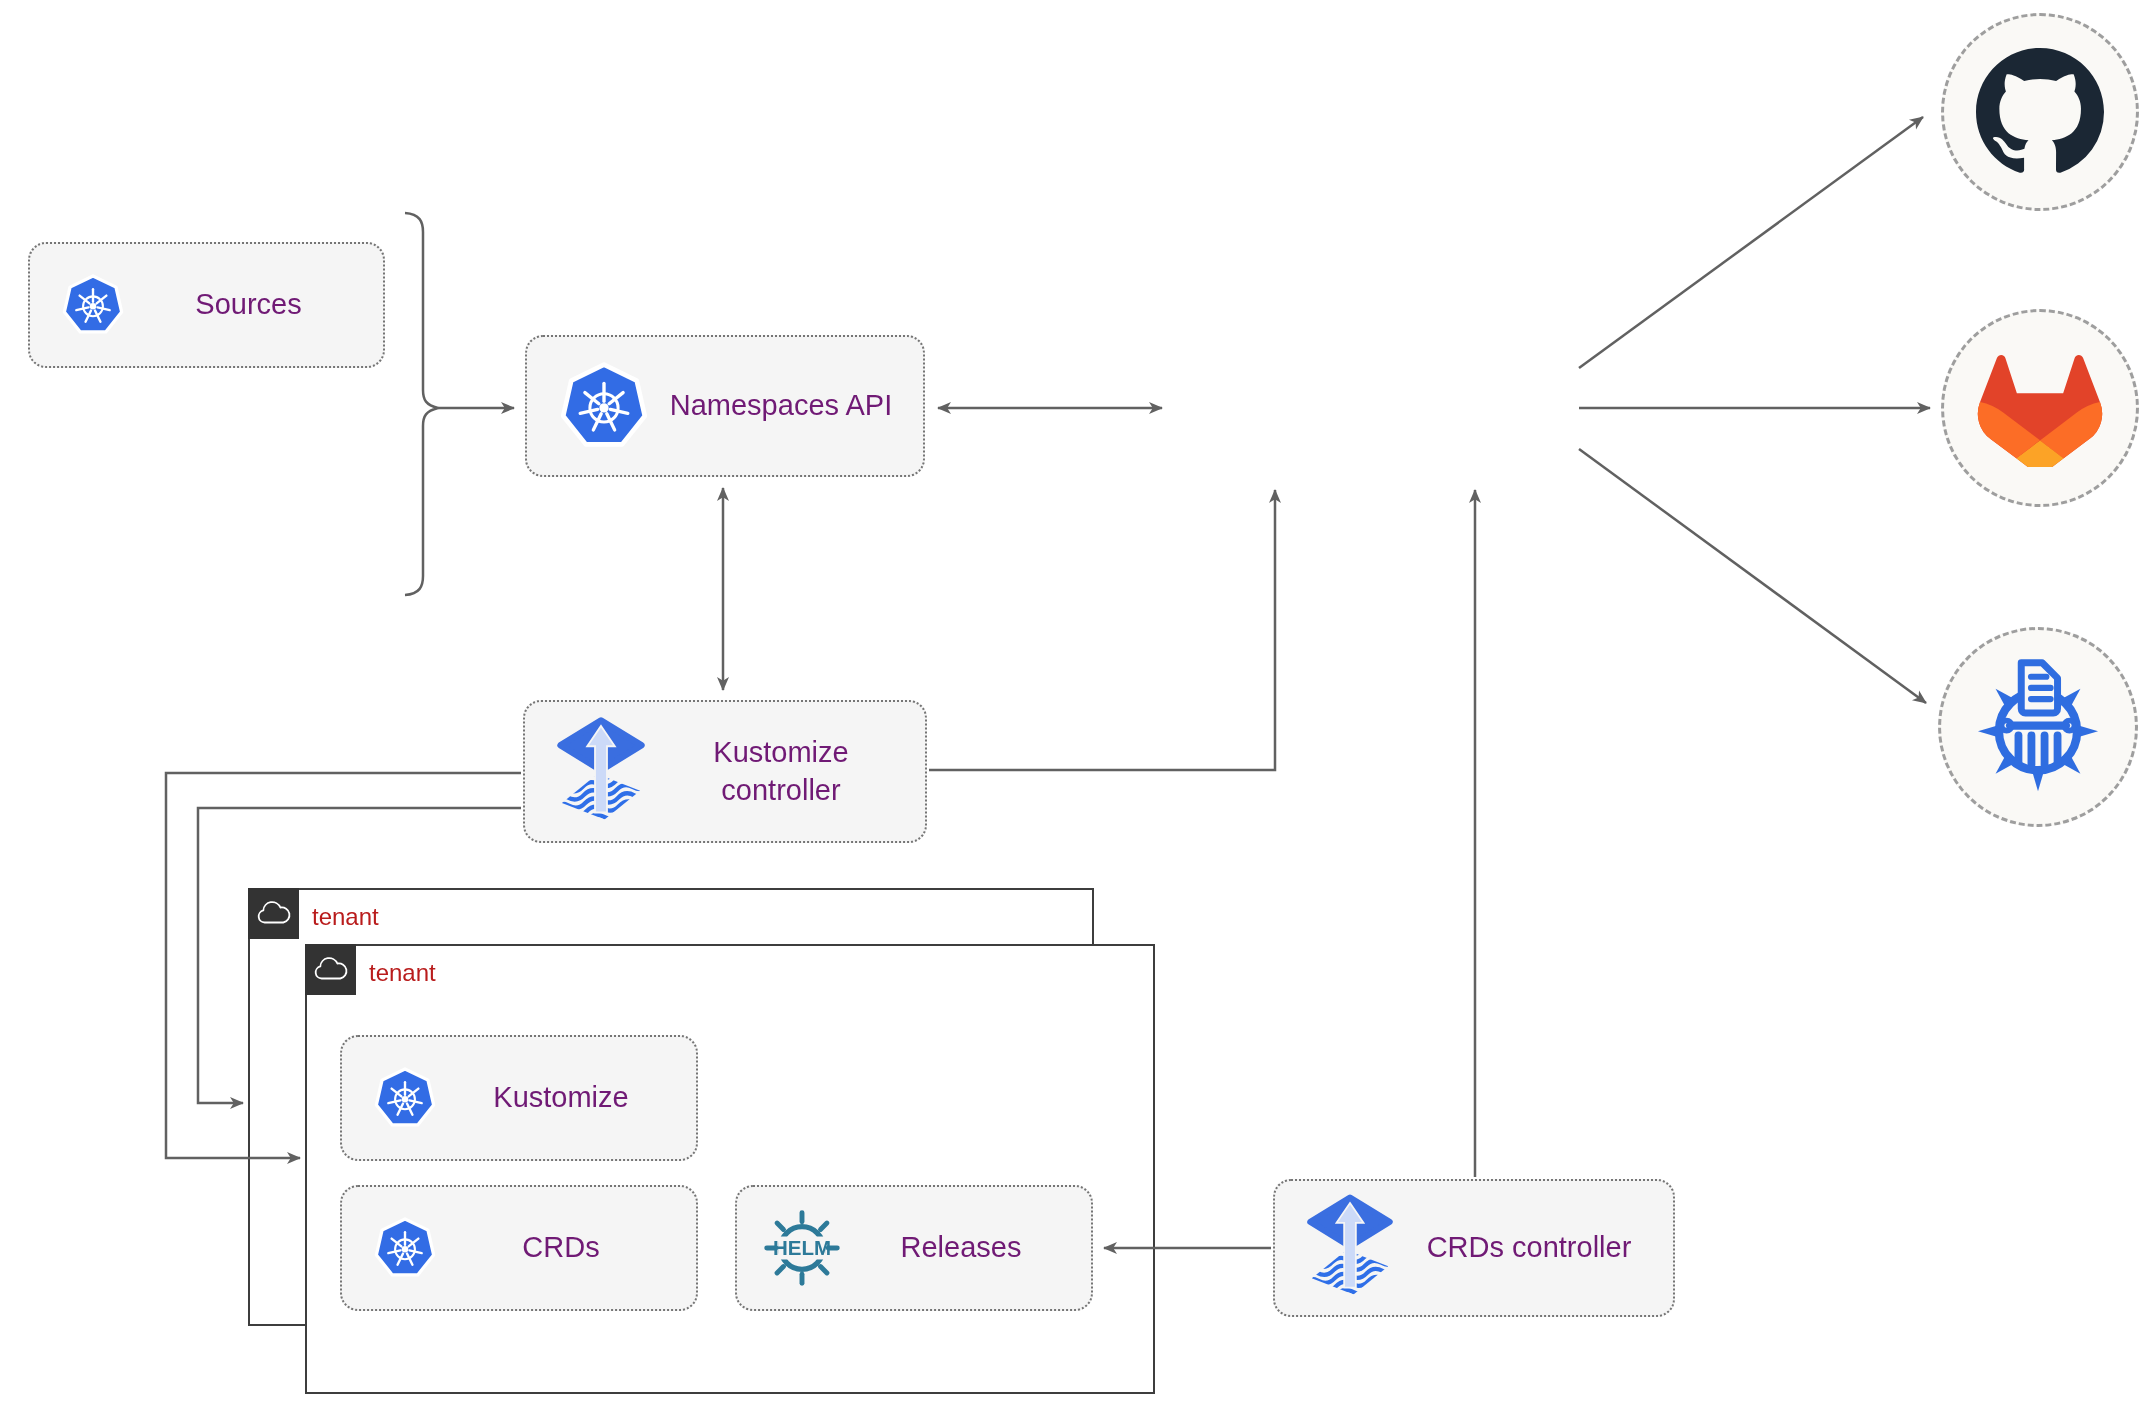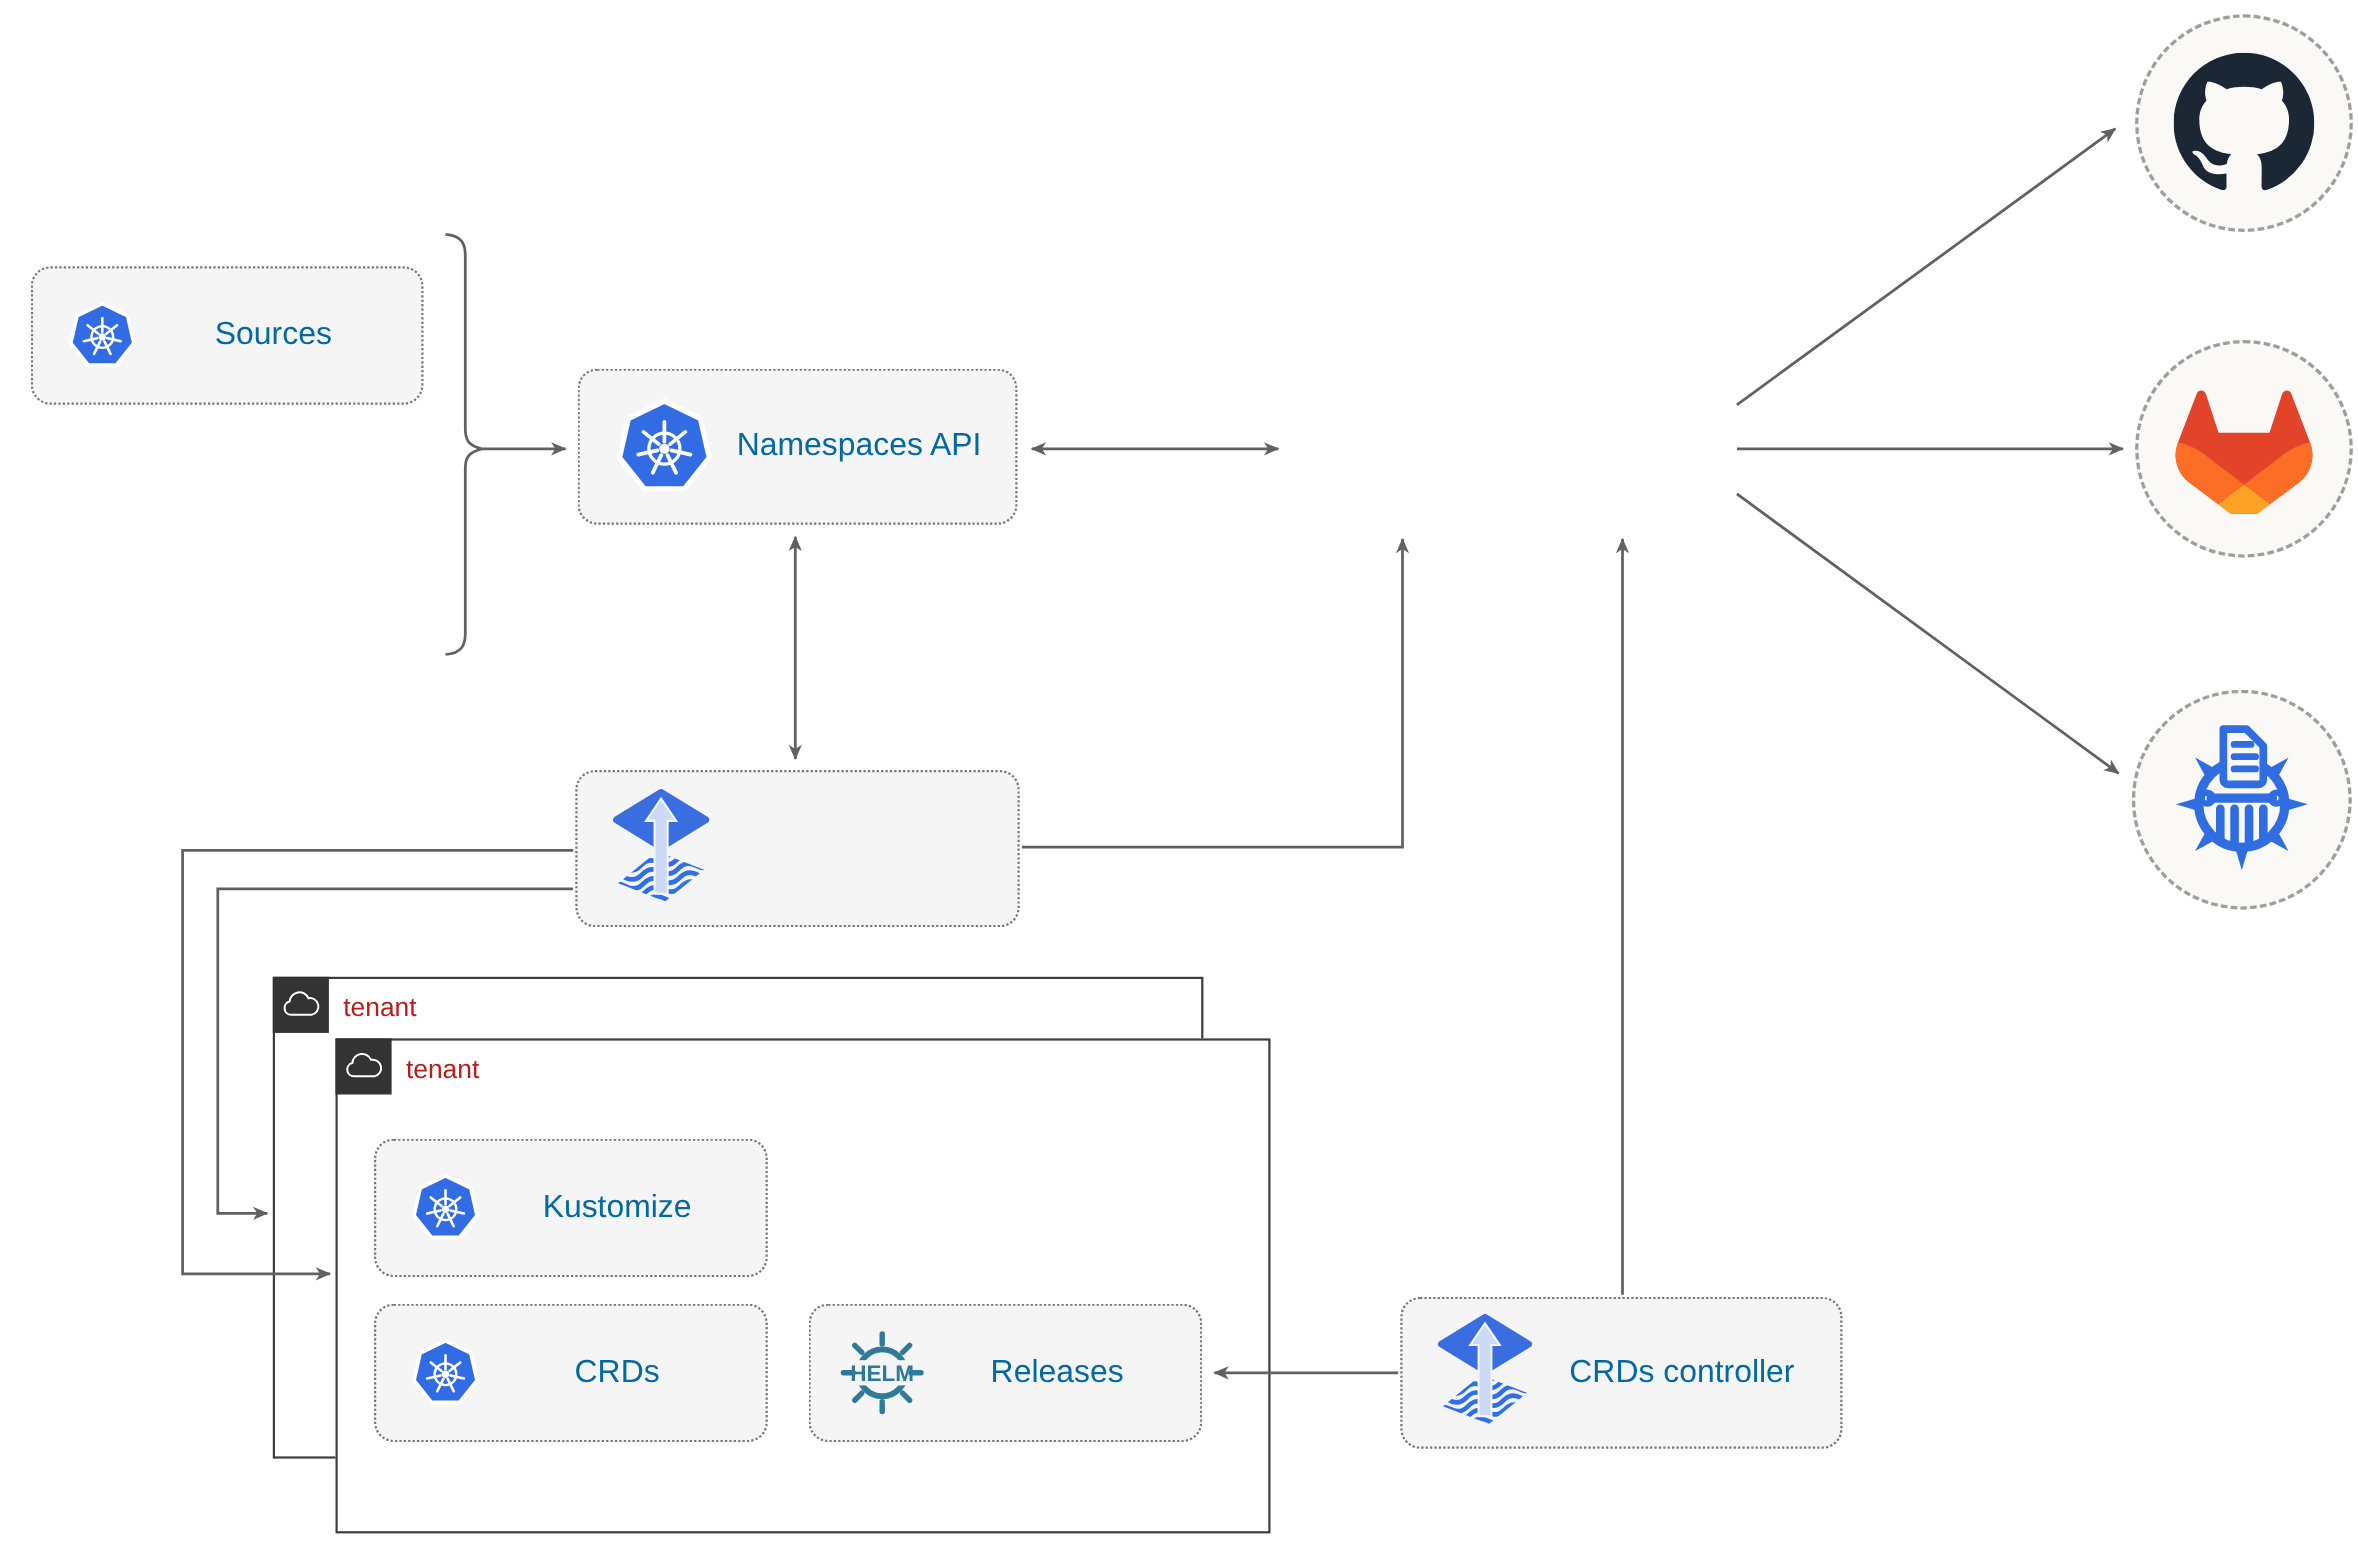--- a/index.html
+++ b/index.html
@@ -4,21 +4,21 @@
 <style>
   html,body{margin:0;padding:0;background:#fff;}
   .canvas{position:relative;width:2144px;height:1407px;background:#ffffff;
           font-family:"Liberation Sans",sans-serif;overflow:hidden;}
 
   
   .node{position:absolute;background:#f5f5f5;border:2px dotted #757575;border-radius:18px;
         display:flex;align-items:center;box-sizing:border-box;z-index:3;}
   .nicon{flex:0 0 auto;margin-left:30px;text-decoration:underline;}
   .nicon svg{display:block;width:100%;height:100%;}
-  .nlabel{flex:1 1 0;text-align:center;font-size:29px;color:#0369a1;padding-right:12px;line-height:1.3;}
+  .nlabel{flex:1 1 0;text-align:center;font-size:29px;color:#701a75;padding-right:12px;line-height:1.3;}
   .node.two .nlabel{padding:0 34px 0 24px;}
 
   
   .tenant{position:absolute;background:#ffffff;border:2px solid #3d3d3d;box-sizing:border-box;}
   .tenant-header{position:absolute;left:-2px;top:-2px;width:51px;height:51px;background:#333333;
                  display:flex;align-items:center;justify-content:center;}
   .tenant-header svg{width:36px;height:27px;display:block;}
   .tenant-label{position:absolute;left:62px;top:13px;font-size:24px;color:#b91c1c;}
 
   
@@ -108,20 +108,21 @@
 <path d="M-4 64 q9 -7 18 0 t18 0 t18 0 t18 0 t18 0 t18 0"></path>
 <path d="M-4 73 q9 -7 18 0 t18 0 t18 0 t18 0 t18 0 t18 0"></path>
 <path d="M-4 82 q9 -7 18 0 t18 0 t18 0 t18 0 t18 0 t18 0"></path>
 <path d="M-4 91 q9 -7 18 0 t18 0 t18 0 t18 0 t18 0 t18 0"></path>
 <path d="M-4 100 q9 -7 18 0 t18 0 t18 0 t18 0 t18 0 t18 0"></path>
 <path d="M-4 109 q9 -7 18 0 t18 0 t18 0 t18 0 t18 0 t18 0"></path>
 </g>
 <path d="M50 10 L65 32 L56.5 32 L56.5 104 L43.5 104 L43.5 32 L35 32 Z" fill="#ccdaf8" stroke="#f5f5f5" stroke-width="2"></path>
 </svg>
       </span>
+    <span class="nlabel">Kustomize controller</span>
   </div>
 
   <div class="node two" style="left:1273px;top:1179px;width:402px;height:138px">
     <span class="nicon" style="width:90px;height:110px">
         <svg viewBox="0 0 100 120">
 <path d="M50 4 L94 31 L50 58 L6 31 Z" fill="#3a6ee0" stroke="#3a6ee0" stroke-width="7" stroke-linejoin="round"></path>
 <clipPath id="fwu7">
             <path d="M50 62 L93 87 L50 112 L7 87 Z"></path>
           </clipPath>
 <g clip-path="url(#fwu7)" stroke="#2f6fe8" stroke-width="4.6" fill="none" transform="rotate(-9 50 87)">

